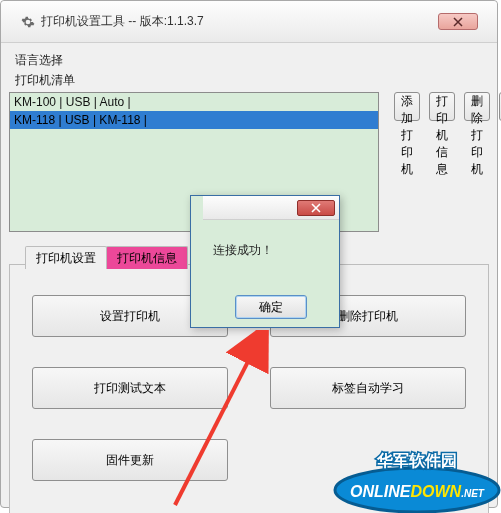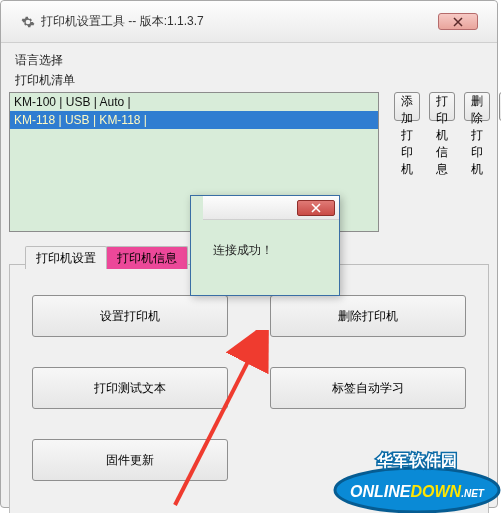--- a/index.html
+++ b/index.html
@@ -70,21 +70,21 @@
     padding: 0;
     overflow: hidden;
   }
   .listbox .item {
     padding: 2px 4px;
     font-size: 12px;
     color: #111;
   }
   .listbox .item.selected {
     background: #2f7dd1;
-    color: #fef9c3;
+    color: #000000;
   }
   .side-buttons {
     width: 95px;
     display: flex;
     gap: 9px;
   }
   button.win {
     height: 29px;
     background: linear-gradient(#f7f7f7,#e6e6e6);
     border: 1px solid #8f8f8f;
@@ -245,20 +245,23 @@
   <div class="dlg-titlebar">
     <div class="dlg-closebtn">
       <svg viewBox="0 0 10 10">
           <path stroke="#fff" stroke-width="1.6" d="M1 1l8 8M9 1l-8 8"></path>
         </svg>
     </div>
   </div>
   <div class="dlg-body">
     <div class="dlg-msg">连接成功！</div>
   </div>
+  <div class="dlg-buttons">
+    <button class="win">确定</button>
+  </div>
 </div>
 
 <svg class="arrow" viewBox="0 0 200 200">
   <defs>
     <marker id="ah" markerWidth="12" markerHeight="12" refX="6" refY="6" orient="auto">
       <path d="M0 0 L12 6 L0 12 Z" fill="#ef3b2f"></path>
     </marker>
   </defs>
   <line x1="25" y1="175" x2="108" y2="12" stroke="#ef3b2f" stroke-width="4" marker-end="url(#ah)"></line>
 </svg>

